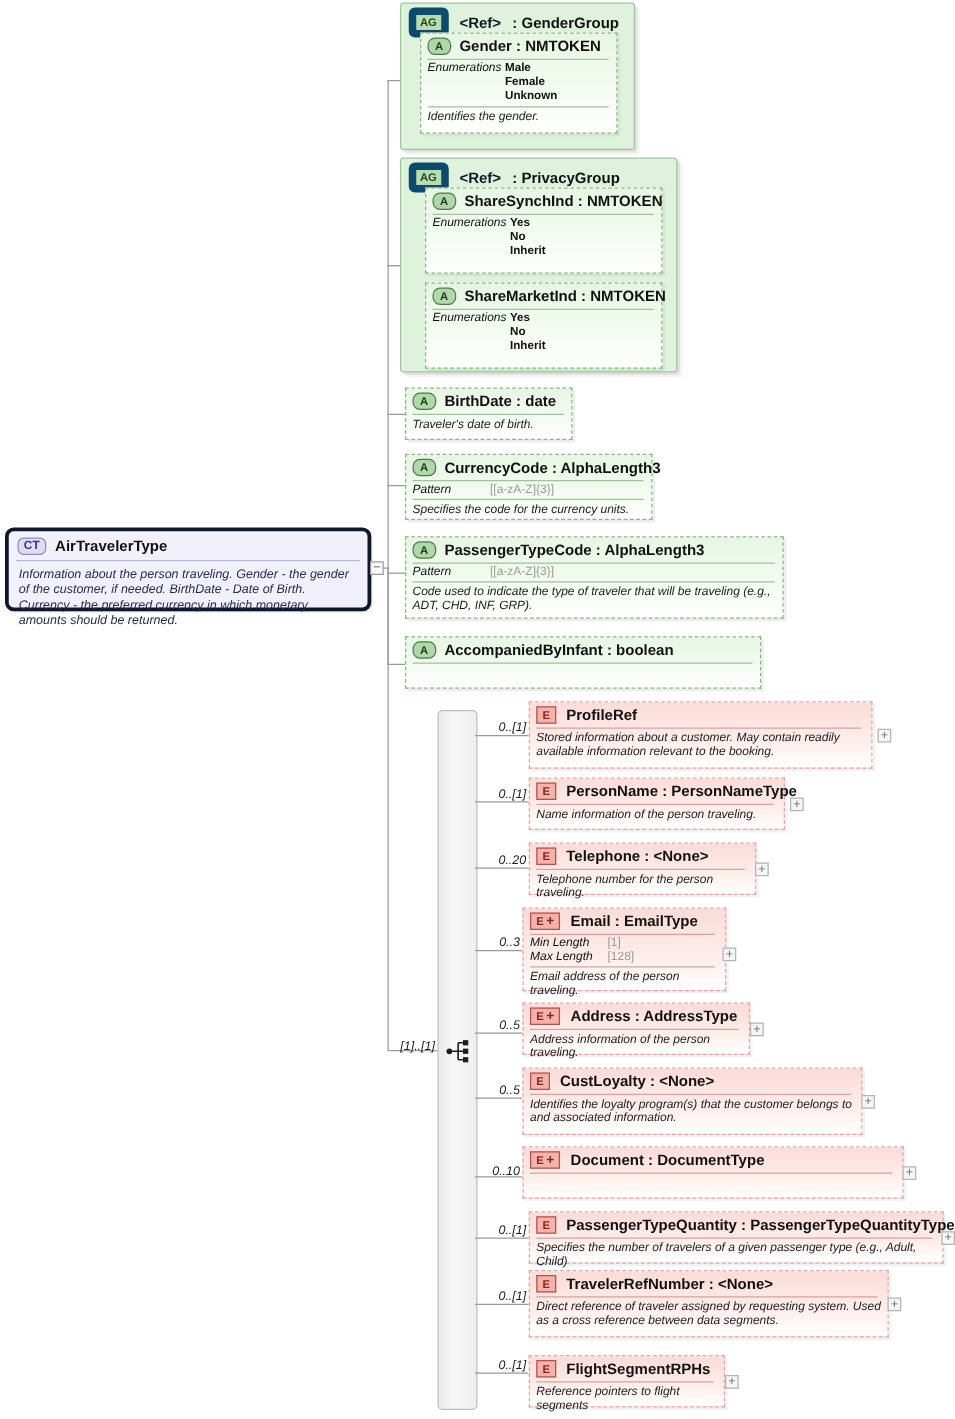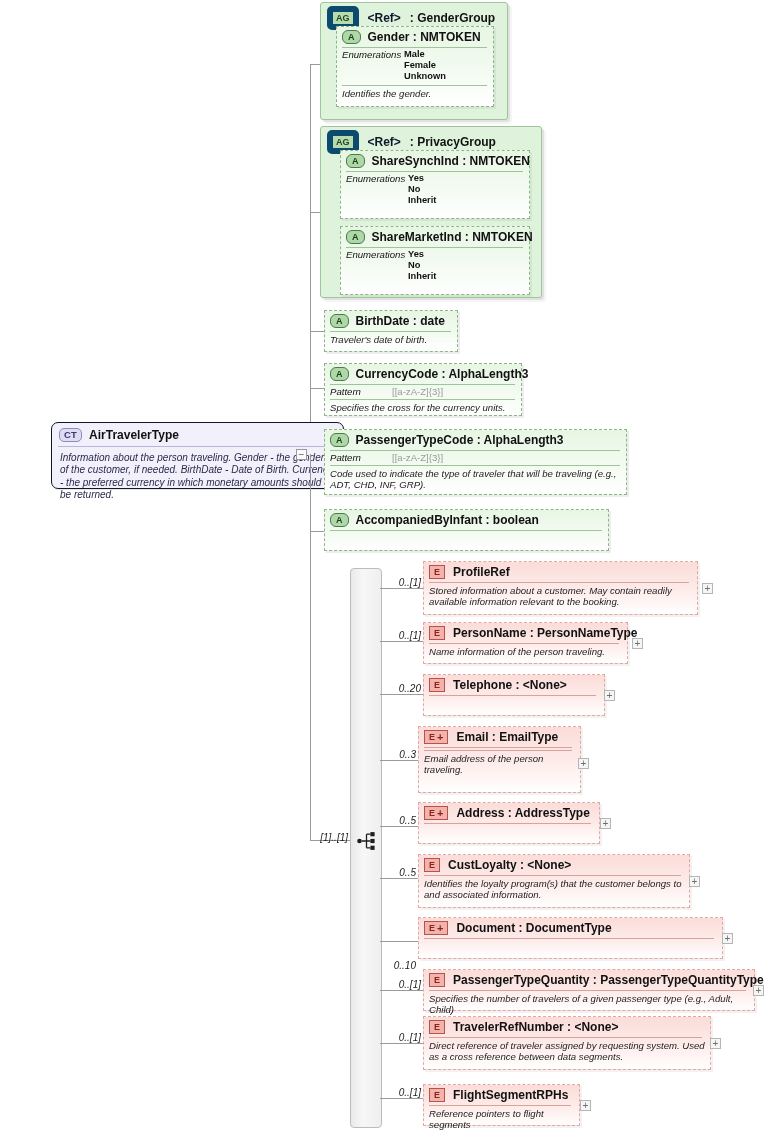--- a/index.html
+++ b/index.html
@@ -9,25 +9,24 @@
     font-size:11px;color:#000;
   }
   .canvas{position:absolute;left:0;top:0;width:764px;height:1135px;}
 
   
   .node{position:absolute;box-sizing:border-box;}
 
   
   .ct-box{
     background:#f2f1fb;
-    border:1px solid #0f172a;
+    border:3px solid #0f172a;
     border-radius:7px;
     box-shadow:1px 1px 0 rgba(0,0,0,.10);
     box-sizing:border-box;
-    margin-left:47px;
   }
   .ct-title{
     display:flex;align-items:center;gap:7px;
     padding:5px 8px 4px 7px;
   }
   .ct-badge{
     display:inline-block;border:1px solid #8e8ac2;border-radius:5px;
     background:#dedbf2;color:#3b3870;font-size:9.5px;font-weight:bold;
     padding:1px 4px;line-height:10px;letter-spacing:.2px;
   }
@@ -248,21 +247,21 @@
     <div class="attr-title">
       <span class="a-badge">A</span>
       <span class="attr-name">CurrencyCode : AlphaLength3</span>
     </div>
     <div class="attr-rule"></div>
     <div class="facet-row">
       <span class="facet-label">Pattern</span>
       <span class="facet-vals grey">[[a-zA-Z]{3}]</span>
     </div>
     <div class="attr-rule" style="margin-top:2px;"></div>
-    <div class="attr-doc">Specifies the cross for the currency units.</div>
+    <div class="attr-doc">Specifies the code for the currency units.</div>
   </div>
 
   <div class="node attr-box solidsh" style="left:324px;top:429px;width:303px;height:66px;">
     <div class="attr-title">
       <span class="a-badge">A</span>
       <span class="attr-name">PassengerTypeCode : AlphaLength3</span>
     </div>
     <div class="attr-rule"></div>
     <div class="facet-row">
       <span class="facet-label">Pattern</span>
@@ -328,69 +327,81 @@
   <div class="ln h" style="left:380px;top:694px;width:43px;"></div>
   <div class="card" style="left:383px;top:683px;width:38px;">0..20</div>
   <div class="node el-box" style="left:423px;top:674px;width:182px;height:42px;">
     <div class="el-title">
       <span class="e-badge">
         <span>E</span>
       </span>
       <span class="el-name">Telephone : &lt;None&gt;</span>
     </div>
     <div class="el-rule"></div>
+    <div class="el-doc">Telephone number for the person traveling.</div>
   </div>
   <div class="exp plus" style="left:604px;top:690px;">+</div>
 
   <div class="ln h" style="left:380px;top:760px;width:38px;"></div>
   <div class="card" style="left:383px;top:749px;width:33px;">0..3</div>
   <div class="node el-box" style="left:418px;top:726px;width:163px;height:67px;">
     <div class="el-title">
       <span class="e-badge">
         <span>E</span>
         <span class="plus">+</span>
       </span>
       <span class="el-name">Email    : EmailType</span>
     </div>
     <div class="el-rule"></div>
+    <div class="el-facets">
+      <div class="facet-row" style="padding:0;">
+        <span class="facet-label">Min Length</span>
+        <span class="facet-vals grey">[1]</span>
+      </div>
+      <div class="facet-row" style="padding:0;">
+        <span class="facet-label">Max Length</span>
+        <span class="facet-vals grey">[128]</span>
+      </div>
+    </div>
     <div class="el-rule" style="margin-top:2px;"></div>
     <div class="el-doc">Email address of the person traveling.</div>
   </div>
   <div class="exp plus" style="left:578px;top:758px;">+</div>
 
   <div class="ln h" style="left:380px;top:826px;width:38px;"></div>
   <div class="card" style="left:383px;top:815px;width:33px;">0..5</div>
   <div class="node el-box" style="left:418px;top:802px;width:182px;height:42px;">
     <div class="el-title">
       <span class="e-badge">
         <span>E</span>
         <span class="plus">+</span>
       </span>
       <span class="el-name">Address : AddressType</span>
     </div>
     <div class="el-rule"></div>
+    <div class="el-doc">Address information of the person traveling.</div>
   </div>
   <div class="exp plus" style="left:600px;top:818px;">+</div>
 
   <div class="ln h" style="left:380px;top:878px;width:38px;"></div>
   <div class="card" style="left:383px;top:867px;width:33px;">0..5</div>
   <div class="node el-box" style="left:418px;top:854px;width:272px;height:54px;">
     <div class="el-title">
       <span class="e-badge">
         <span>E</span>
       </span>
       <span class="el-name">CustLoyalty : &lt;None&gt;</span>
     </div>
     <div class="el-rule"></div>
     <div class="el-doc">Identifies the loyalty program(s) that the customer belongs to and associated information.</div>
   </div>
   <div class="exp plus" style="left:689px;top:876px;">+</div>
 
   <div class="ln h" style="left:380px;top:941px;width:38px;"></div>
-  <div class="card" style="left:380px;top:960px;width:36px;">0..10</div>
+  <div class="card" style="left:380px;top:932px;width:36px;">0..10</div>
   <div class="node el-box" style="left:418px;top:917px;width:305px;height:42px;">
     <div class="el-title">
       <span class="e-badge">
         <span>E</span>
         <span class="plus">+</span>
       </span>
       <span class="el-name">Document : DocumentType</span>
     </div>
     <div class="el-rule"></div>
   </div>

